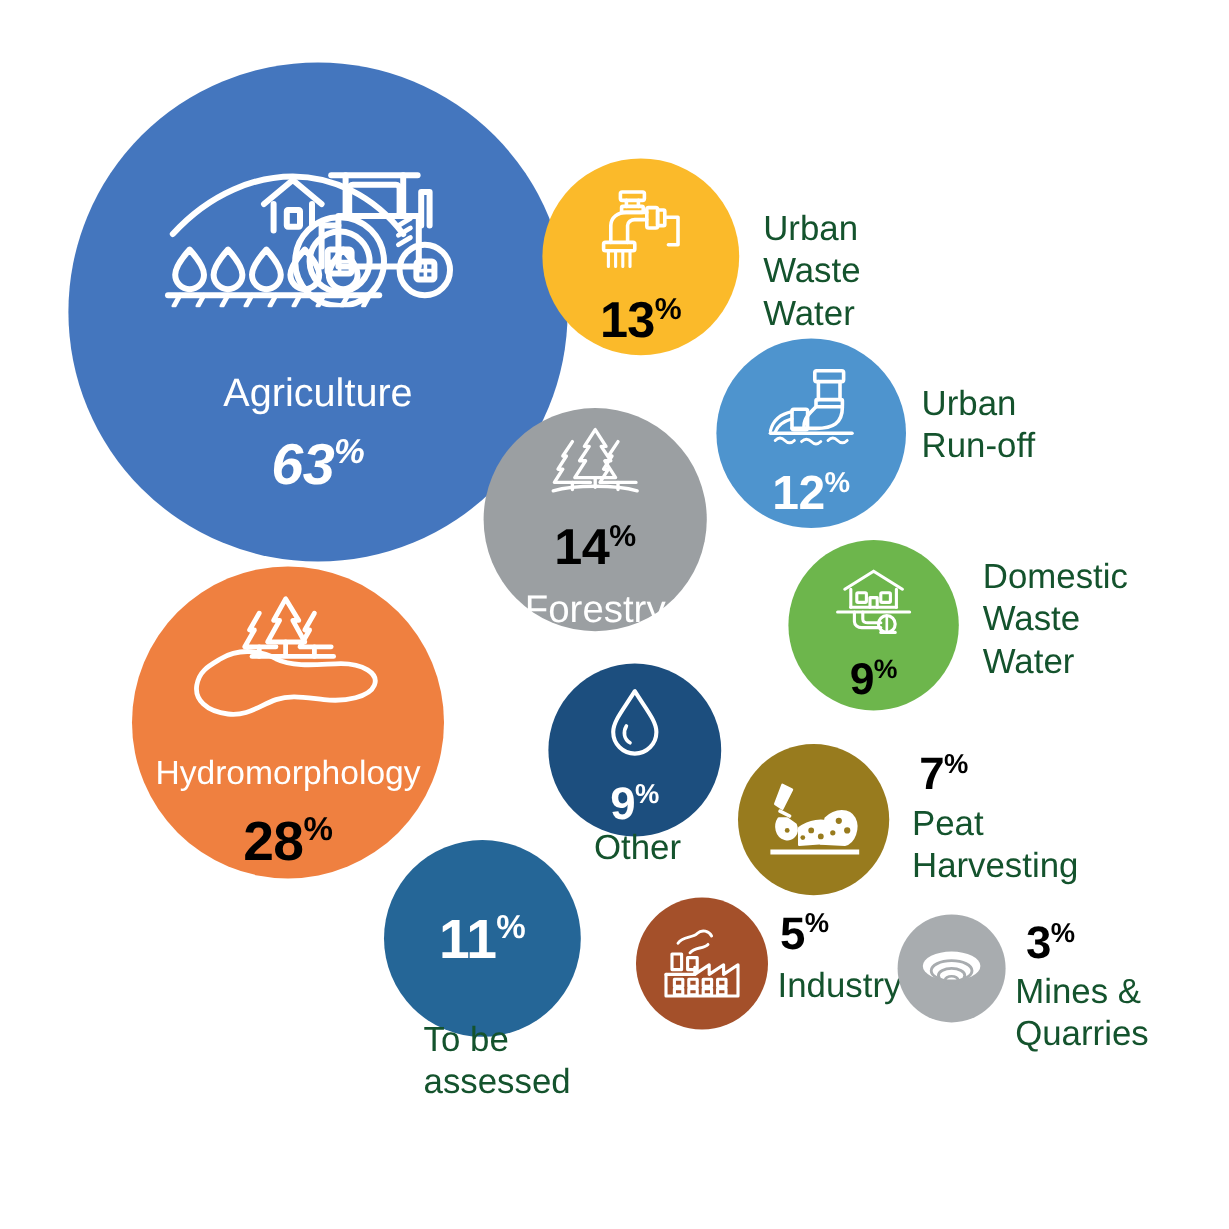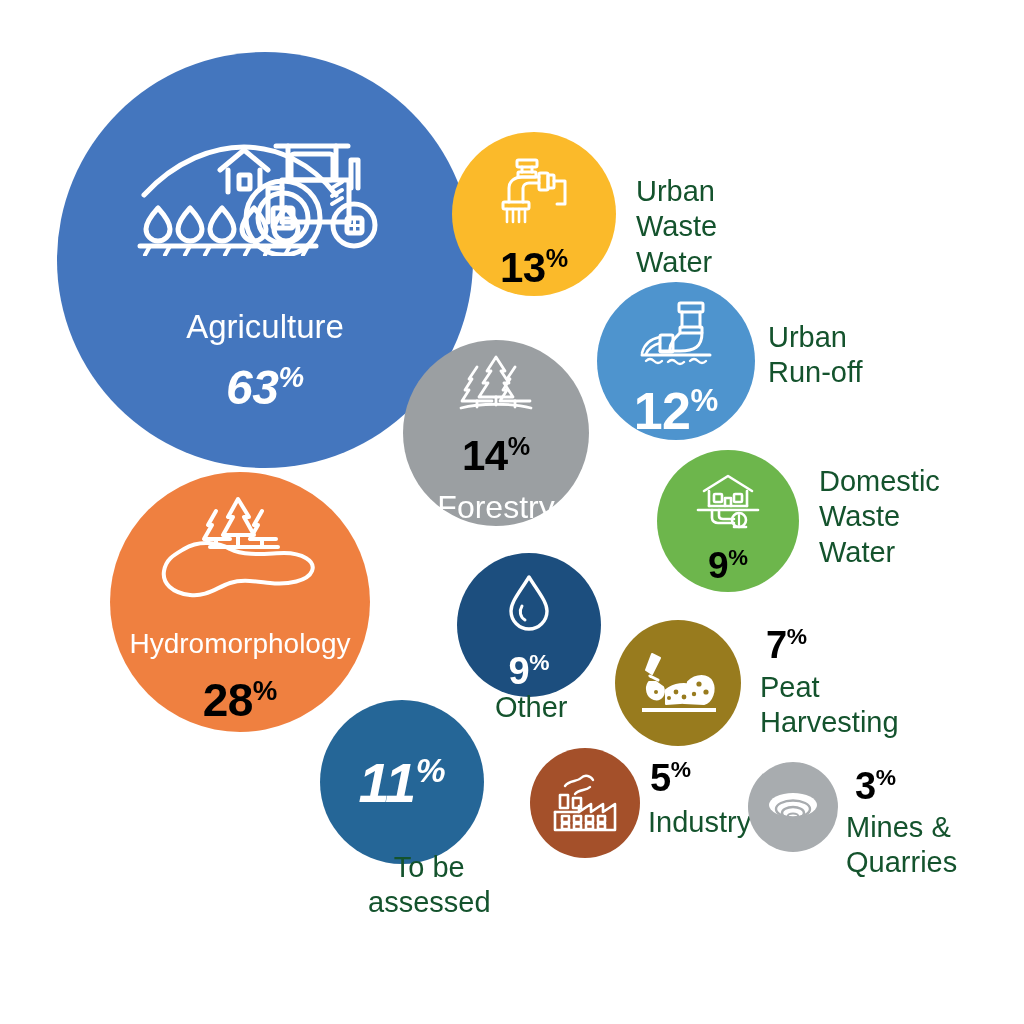--- a/index.html
+++ b/index.html
@@ -166,21 +166,21 @@
           <path d="M66 34 C 66 48, 58 52, 44 52 L24 52"></path>
           <rect x="24" y="36" width="13" height="17" rx="1.5"></rect>
           <path d="M24 38 C 14 40, 8 46, 6 54" stroke-width="2.6"></path>
           <path d="M24 44 C 17 46, 12 50, 10 55" stroke-width="2.6"></path>
           <path d="M6 56 L74 56"></path>
           <path d="M10 62 q4 -4 8 0 q4 4 8 0" stroke-width="2.4"></path>
           <path d="M32 63 q4 -4 8 0 q4 4 8 0" stroke-width="2.4"></path>
           <path d="M54 62 q4 -4 8 0 q4 4 8 0" stroke-width="2.4"></path>
         </svg>
       </div>
-      <div class="pct white" style="font-size:52px;">
+      <div class="pct white" style="font-size:40px;">
         <span>12</span><span class="sym">%</span>
       </div>
     </div>
   </div>
   <div class="outlabel" style="left:768px; top:320px; font-size:29px;">Urban
 Run-off</div>
 
   <div class="bubble" style="left:403px; top:340px; width:186px; height:186px; background:#9b9fa2;">
     <div class="bub-inner" style="padding-top:12px;">
       <div class="icon-wrap" style="margin-bottom:7px;">
@@ -288,26 +288,26 @@
     </div>
   </div>
   <div class="outpct" style="left:766px; top:625px; font-size:38px;">
     <span>7</span><span class="sym">%</span>
   </div>
   <div class="outlabel" style="left:760px; top:670px; font-size:29px;">Peat
 Harvesting</div>
 
   <div class="bubble" style="left:320px; top:700px; width:164px; height:164px; background:#256697;">
     <div class="bub-inner">
-      <div class="pct white" style="font-size:56px;font-style:italic;">
+      <div class="pct white" style="font-size:46px;">
         <span>11</span><span class="sym">%</span>
       </div>
     </div>
   </div>
-  <div class="outlabel" style="left:368px; top:850px; font-size:29px; text-align:center;">To be
+  <div class="outlabel" style="left:353px; top:850px; font-size:29px; ">To be
 assessed</div>
 
   <div class="bubble" style="left:530px; top:748px; width:110px; height:110px; background:#a4502a;">
     <div class="bub-inner">
       <div class="icon-wrap">
         <svg width="68" height="62" viewBox="0 0 68 62" fill="none" stroke="#ffffff" stroke-width="2.6" stroke-linecap="round" stroke-linejoin="round">
           <path d="M14 14 C 18 8, 26 10, 30 6 C 34 2, 40 4, 42 8" stroke-width="2.4"></path>
           <path d="M24 22 C 28 17, 35 19, 39 15" stroke-width="2.4"></path>
           <path d="M9 23 L9 36 L17 36 L17 23 Z"></path>
           <path d="M22 26 L22 36 L30 36 L30 26 Z"></path>

